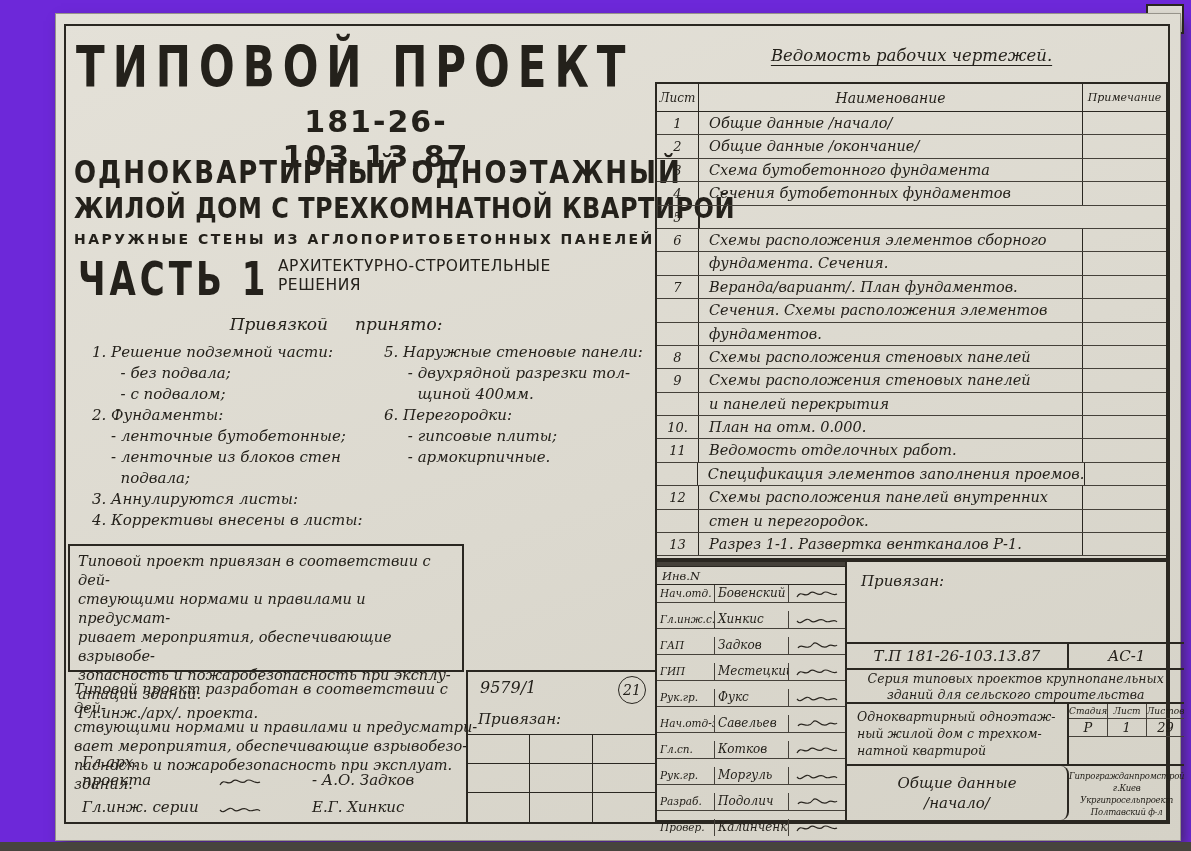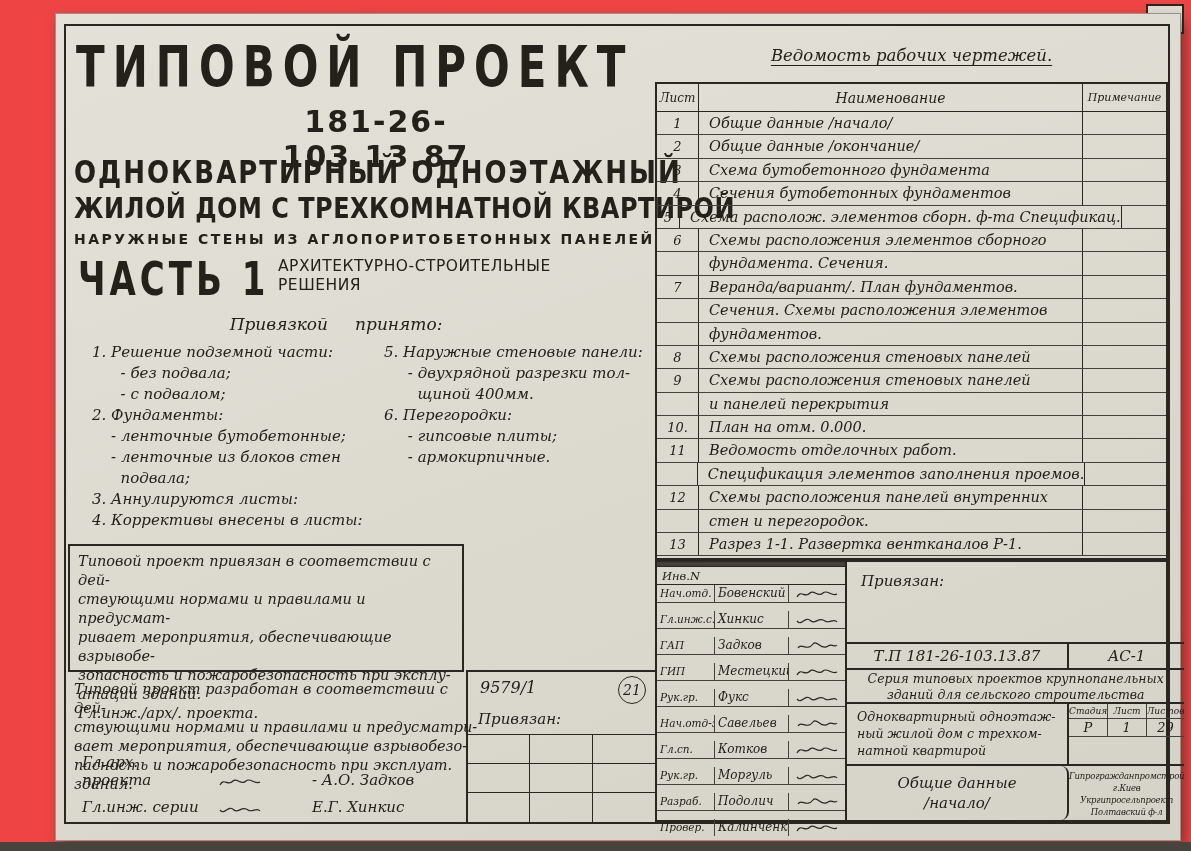--- a/index.html
+++ b/index.html
@@ -1,18 +1,18 @@
 <!DOCTYPE html>
 <html><head>
 <meta charset="utf-8">
 <style>
   *{box-sizing:border-box;margin:0;padding:0;}
   html,body{width:1191px;}
   body{background:#8e8b83;font-family:"Liberation Sans",sans-serif;}
-  .canvas{position:relative;width:1191px;height:851px;background:#ef4444;overflow:hidden;}
+  .canvas{position:relative;width:1191px;height:851px;background:#6d28d9;overflow:hidden;}
   .canvas::after{content:"";position:absolute;left:0;bottom:0;width:100%;height:9px;background:#47443d;}
   .paper{position:absolute;left:56px;top:14px;width:1124px;height:826px;
          background:linear-gradient(160deg,#e4e1d8,#dcd9cf 55%,#d5d2c7);
          box-shadow:0 0 0 1px #96938a,5px 7px 12px rgba(35,33,28,.55);}
   .frame{position:absolute;left:8px;top:10px;width:1106px;height:800px;border:2px solid #2a2721;color:#24211b;}
   .hw{font-family:"DejaVu Serif",serif;font-style:italic;}
   .disp{font-family:"DejaVu Sans",sans-serif;font-weight:bold;}
 
   .corner-box{position:absolute;left:1146px;top:4px;width:38px;height:30px;border:2px solid #2a2721;
               background:#e0ddd4;display:flex;align-items:center;justify-content:center;font-size:15px;}
@@ -216,21 +216,20 @@
               <div class="reg-name hw">Схема бутобетонного фундамента</div>
               <div class="reg-note"></div>
             </div>
             <div class="reg-line">
               <div class="reg-num hw">4</div>
               <div class="reg-name hw">Сечения бутобетонных фундаментов</div>
               <div class="reg-note"></div>
             </div>
             <div class="reg-line">
               <div class="reg-num hw">5</div>
-              <div class="reg-name hw">Схема располож. элементов сборн. ф-та Спецификац.</div>
               <div class="reg-note"></div>
             </div>
             <div class="reg-line">
               <div class="reg-num hw">6</div>
               <div class="reg-name hw">Схемы расположения элементов сборного</div>
               <div class="reg-note"></div>
             </div>
             <div class="reg-line">
               <div class="reg-num hw"></div>
               <div class="reg-name hw">фундамента. Сечения.</div>

